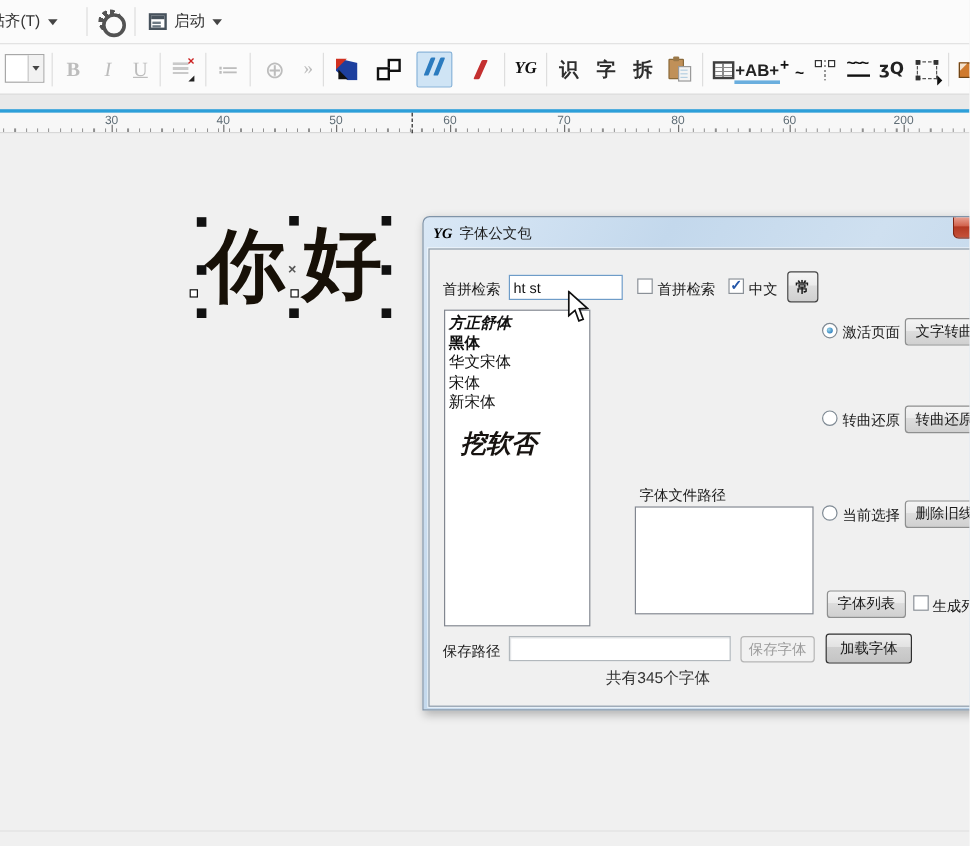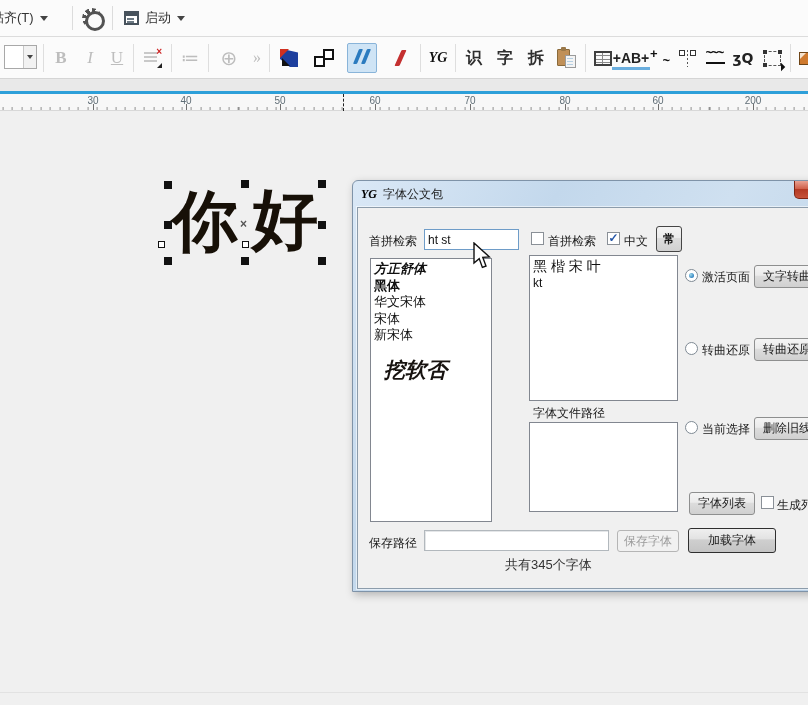--- a/index.html
+++ b/index.html
@@ -345,24 +345,20 @@
         </div>
 
       <div class="listbox" style="left:12px; top:50px; width:122px; height:264px; padding-top:2px;">
         <div class="li shuti">方正舒体</div>
         <div class="li heiti">黑体</div>
         <div class="li song">华文宋体</div>
         <div class="li song">宋体</div>
         <div class="li song">新宋体</div>
       </div>
 
-      <div class="listbox" style="left:171px; top:47px; width:149px; height:146px; padding:2px 3px;">
-        <div class="li" style="font-size:14px; padding-left:0;">黑 楷 宋 叶</div>
-        <div class="li" style="font-size:12px; padding-left:0;">kt</div>
-      </div>
 
       <span class="lbl" style="left:175px; top:197px;">字体文件路径</span>
       <div class="listbox" style="left:171px; top:214px; width:149px; height:90px;"></div>
 
       <span class="radio sel" style="left:327px; top:61px;"></span>
       <span class="lbl" style="left:344px; top:61px;">激活页面</span>
       <div class="wbtn" style="left:396px; top:57px; width:66px; height:23px;">
           <span>文字转曲</span>
         </div>
 
@@ -382,21 +378,21 @@
           <span>字体列表</span>
         </div>
       <span class="chk" style="left:403px; top:288px;"></span>
       <span class="lbl" style="left:419px; top:289px;">生成列</span>
 
       <span class="lbl" style="left:11px; top:327px;">保存路径</span>
       <input class="tinput gray" style="left: 66px; top: 322px; width: 185px; height: 21px;">
       <div class="wbtn disabled" style="left:259px; top:322px; width:62px; height:22px;">
           <span>保存字体</span>
         </div>
-      <div class="wbtn default" style="left:330px; top:320px; width:88px; height:25px;">
+      <div class="wbtn default" style="left:330px; top:320px; width:72px; height:25px;">
           <span>加载字体</span>
         </div>
 
       <span class="status" style="left:147px; top:348px;">共有345个字体</span>
     </div>
   </div>
 
   <span class="wm1">挖软否</span>
 
   <svg class="cursor" width="20" height="28" viewBox="0 0 20 28">

